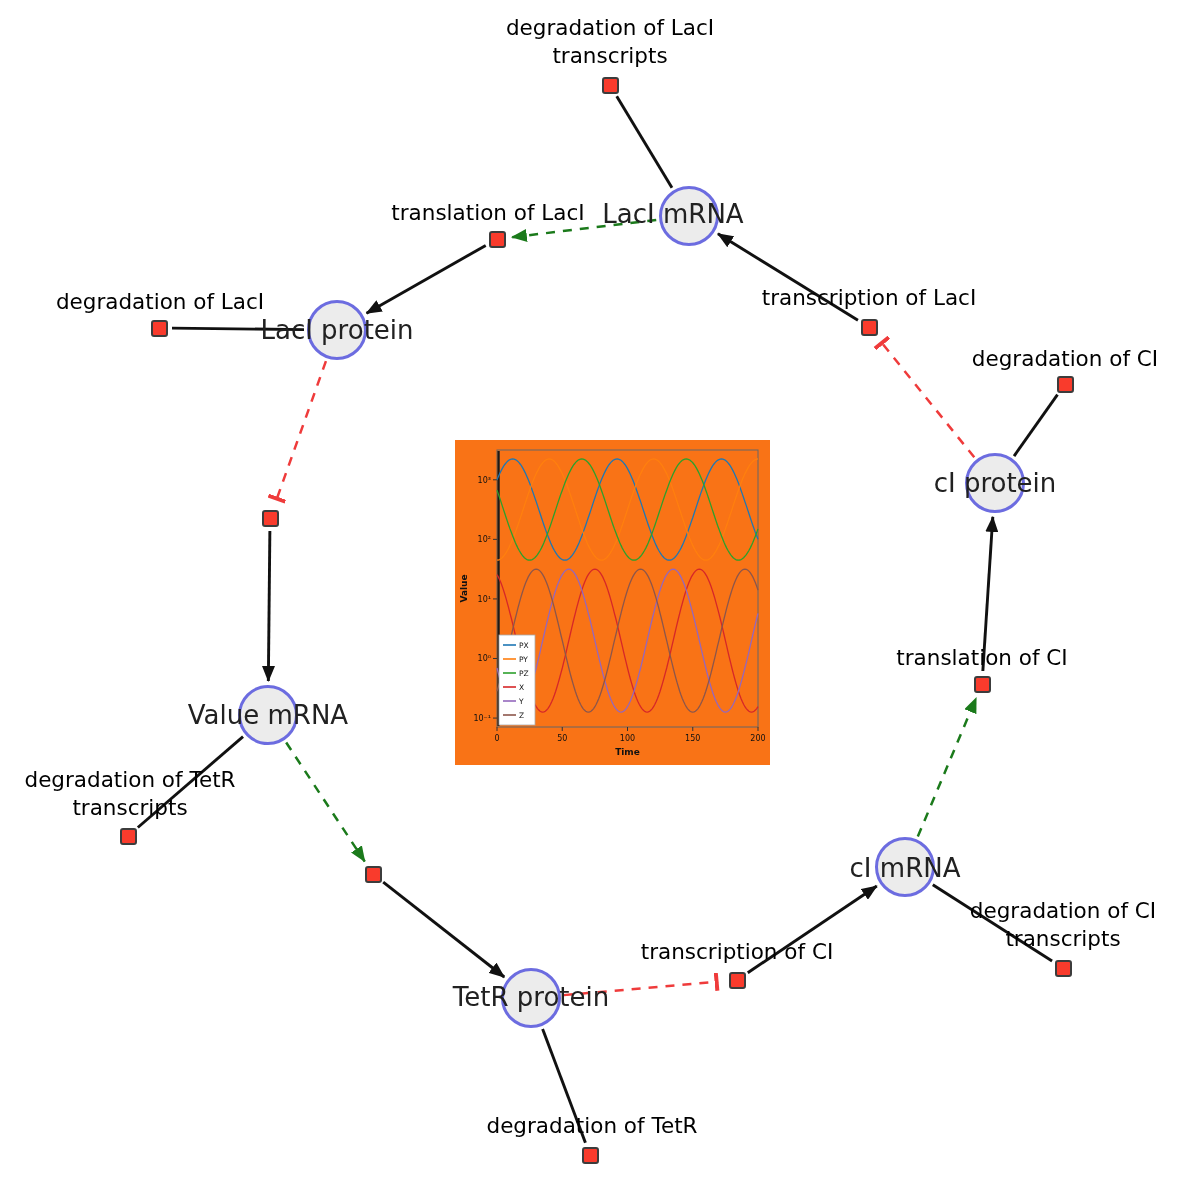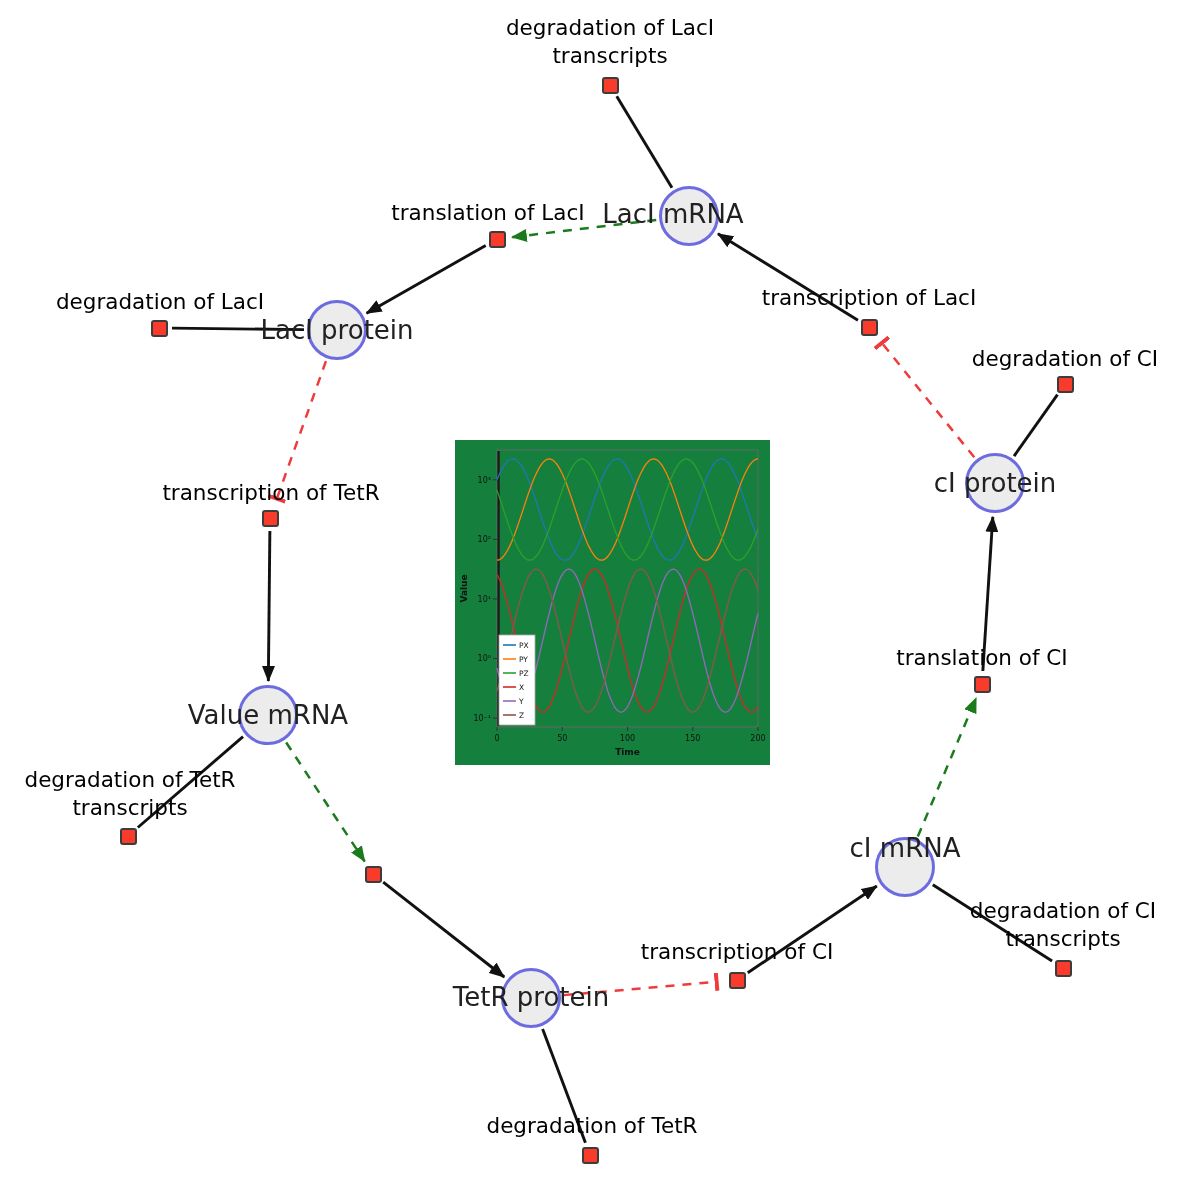--- a/index.html
+++ b/index.html
@@ -8,21 +8,21 @@
   #nodes-layer{position:absolute;left:0;top:0;width:1189px;height:1200px;z-index:2;}
   .species-node{position:absolute;width:60px;height:60px;border-radius:50%;background:#ececec;
     border:3px solid #6c6ce0;box-sizing:border-box;z-index:2;}
   .species-label{position:absolute;transform:translate(-50%,-50%);font-size:26px;color:#212121;
     white-space:nowrap;z-index:4;}
   .reaction-node{position:absolute;width:17px;height:17px;background:#f93b2c;border:2.5px solid #3c3c3c;
     border-radius:3px;box-sizing:border-box;z-index:3;}
   .reaction-label{position:absolute;transform:translate(-50%,-50%);font-weight:normal;font-size:21.5px;
     color:#000;text-align:center;line-height:1.3;z-index:4;}
   .reaction-label div{white-space:nowrap;}
-  #chart{position:absolute;left:455px;top:440px;width:315px;height:325px;z-index:5;background:#15803d;}
+  #chart{position:absolute;left:455px;top:440px;width:315px;height:325px;z-index:5;background:#f97316;}
 </style>
 </head>
 <body>
 
 <div id="canvas">
   <svg id="edges-svg">
       <defs>
         <marker id="m-prod" markerUnits="userSpaceOnUse" markerWidth="16" markerHeight="13" refX="15" refY="6.5" orient="auto">
           <path d="M0,0 L16,6.5 L0,13 z" fill="#111111"></path>
         </marker>
@@ -55,21 +55,21 @@
   <div id="nodes-layer">
       <div class="species-node" style="left: 659px; top: 186px; background: rgb(236, 236, 236); border-color: rgb(108, 108, 224);"></div>
       <div class="species-label" style="left: 673px; top: 214px;">LacI mRNA</div>
       <div class="species-node" style="left: 307px; top: 300px; background: rgb(236, 236, 236); border-color: rgb(108, 108, 224);"></div>
       <div class="species-label" style="left: 337px; top: 330px;">LacI protein</div>
       <div class="species-node" style="left: 965px; top: 453px; background: rgb(236, 236, 236); border-color: rgb(108, 108, 224);"></div>
       <div class="species-label" style="left: 995px; top: 483px;">cI protein</div>
       <div class="species-node" style="left: 238px; top: 685px; background: rgb(236, 236, 236); border-color: rgb(108, 108, 224);"></div>
       <div class="species-label" style="left: 268px; top: 715px;">Value mRNA</div>
       <div class="species-node" style="left: 875px; top: 837px; background: rgb(236, 236, 236); border-color: rgb(108, 108, 224);"></div>
-      <div class="species-label" style="left: 905px; top: 848px;">cI mRNA</div>
+      <div class="species-label" style="left: 905px; top: 868px;">cI mRNA</div>
       <div class="species-node" style="left: 501px; top: 968px; background: rgb(236, 236, 236); border-color: rgb(108, 108, 224);"></div>
       <div class="species-label" style="left: 531px; top: 997px;">TetR protein</div>
       <div class="reaction-node" style="left: 601.5px; top: 76.5px; background: rgb(249, 59, 44); border-color: rgb(60, 60, 60);"></div>
       <div class="reaction-label" style="left: 610px; top: 42px;">
         <div>degradation of LacI</div>
         <div>transcripts</div>
       </div>
       <div class="reaction-node" style="left: 488.5px; top: 230.5px; background: rgb(249, 59, 44); border-color: rgb(60, 60, 60);"></div>
       <div class="reaction-label" style="left: 488px; top: 213px;">
         <div>translation of LacI</div>
@@ -80,23 +80,20 @@
       </div>
       <div class="reaction-node" style="left: 860.5px; top: 318.5px; background: rgb(249, 59, 44); border-color: rgb(60, 60, 60);"></div>
       <div class="reaction-label" style="left: 869px; top: 298px;">
         <div>transcription of LacI</div>
       </div>
       <div class="reaction-node" style="left: 1056.5px; top: 375.5px; background: rgb(249, 59, 44); border-color: rgb(60, 60, 60);"></div>
       <div class="reaction-label" style="left: 1065px; top: 359px;">
         <div>degradation of CI</div>
       </div>
       <div class="reaction-node" style="left: 261.5px; top: 509.5px; background: rgb(249, 59, 44); border-color: rgb(60, 60, 60);"></div>
-      <div class="reaction-label" style="left: 271px; top: 493px;">
-        <div>transcription of TetR</div>
-      </div>
       <div class="reaction-node" style="left: 119.5px; top: 827.5px; background: rgb(249, 59, 44); border-color: rgb(60, 60, 60);"></div>
       <div class="reaction-label" style="left: 130px; top: 794px;">
         <div>degradation of TetR</div>
         <div>transcripts</div>
       </div>
       <div class="reaction-node" style="left: 364.5px; top: 865.5px; background: rgb(249, 59, 44); border-color: rgb(60, 60, 60);"></div>
       <div class="reaction-node" style="left: 728.5px; top: 971.5px; background: rgb(249, 59, 44); border-color: rgb(60, 60, 60);"></div>
       <div class="reaction-label" style="left: 737px; top: 952px;">
         <div>transcription of CI</div>
       </div>

